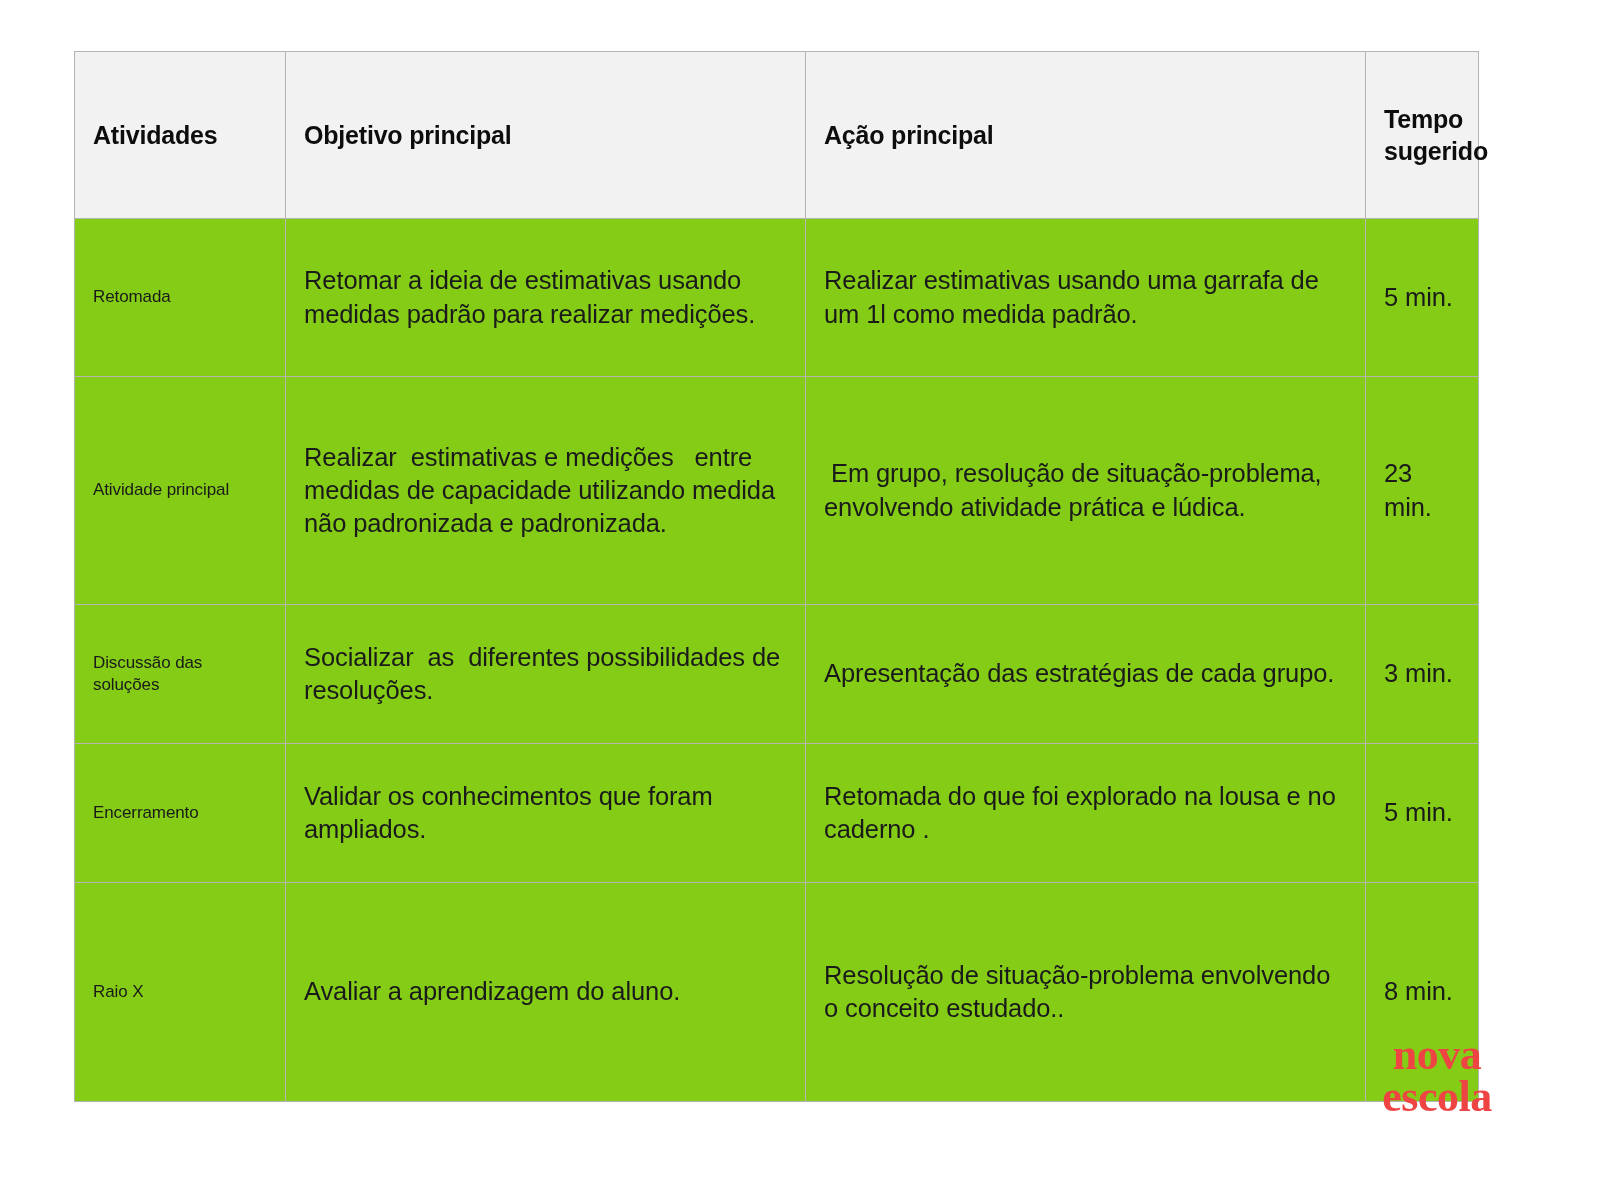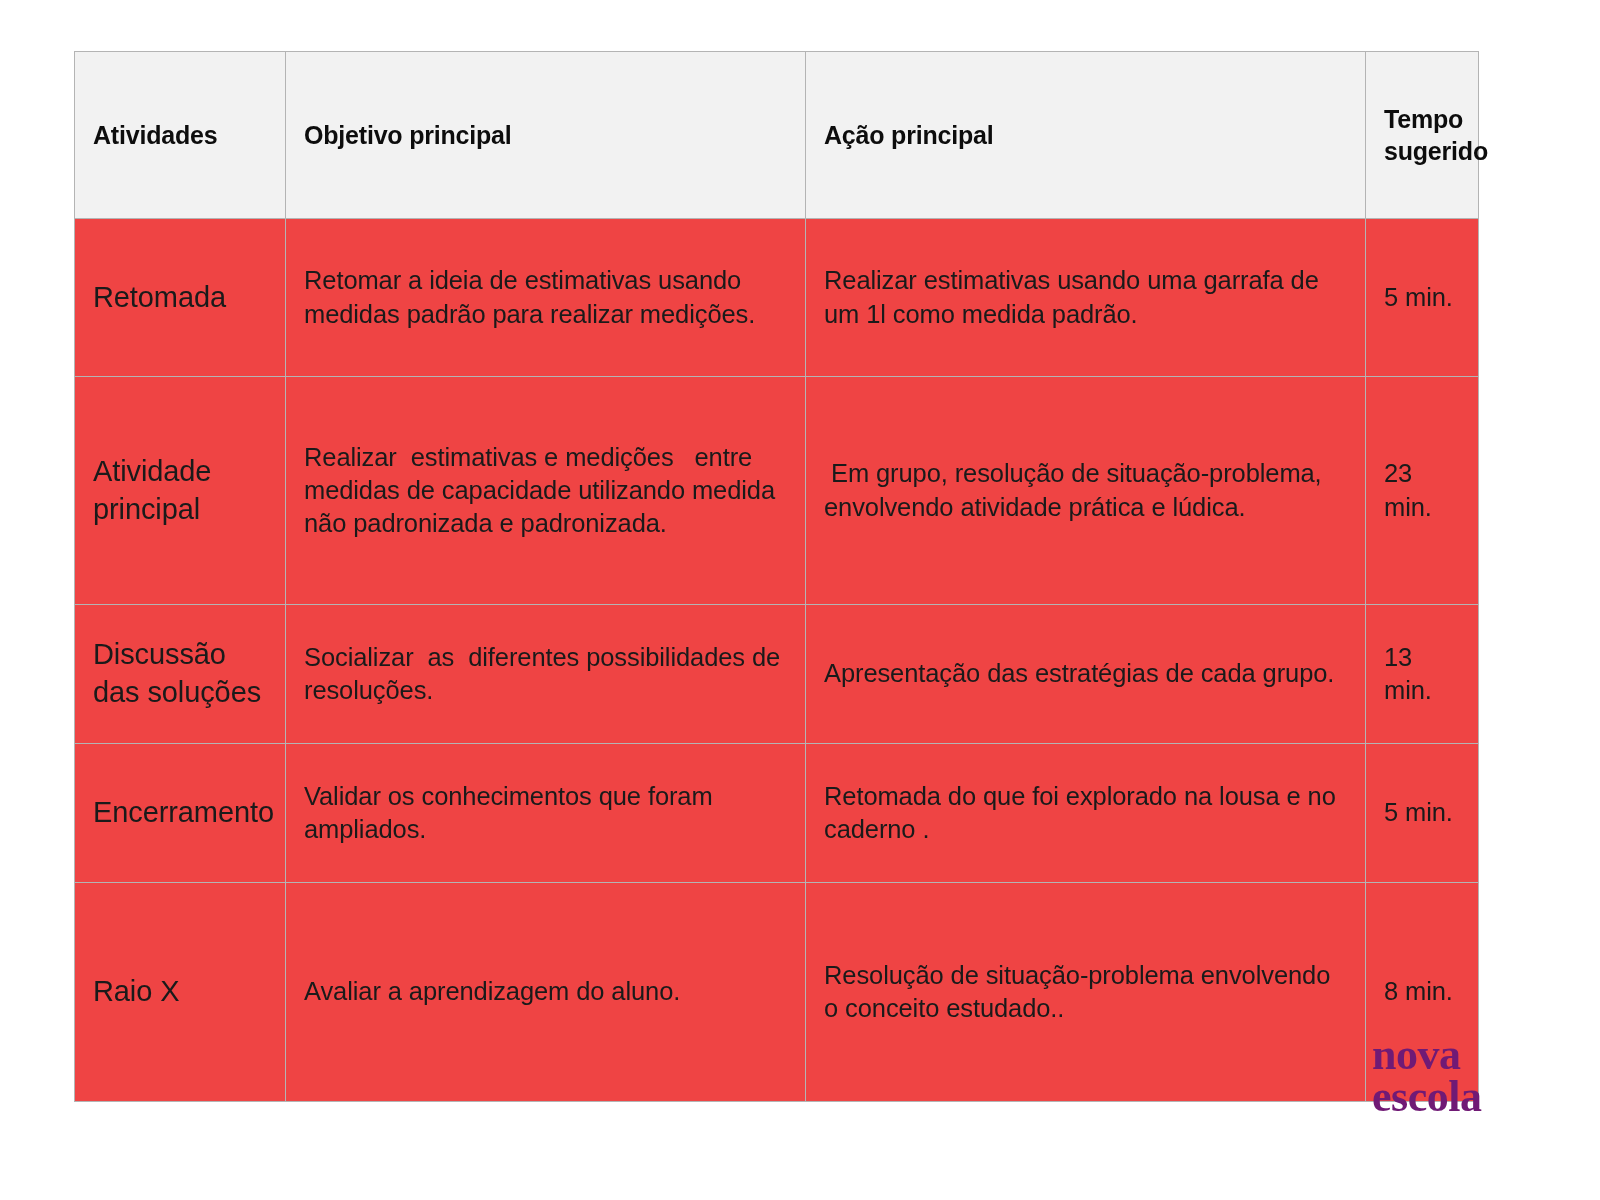--- a/index.html
+++ b/index.html
@@ -24,21 +24,21 @@
     position: absolute;
     left: 74px;
     top: 51px;
     width: 1404px;
   }
 
   table.plan-table {
     border-collapse: collapse;
     table-layout: fixed;
     width: 1404px;
-    background: #ef4444;
+    background: #84cc16;
   }
 
   table.plan-table td,
   table.plan-table th {
     border: 1.5px solid #b4b4b4;
     vertical-align: middle;
     padding: 6px 18px 6px 18px;
     text-align: left;
   }
 
@@ -62,44 +62,44 @@
 
   tbody td {
     font-size: 25.5px;
     color: #1a1a1a;
     line-height: 1.3;
     letter-spacing: -0.1px;
     white-space: pre-wrap;
   }
 
   td.col-atividade {
-    font-size: 29px;
+    font-size: 17px;
   }
 
   td.col-tempo {
     padding-left: 16px;
   }
 
   tr.r1 td { height: 145px; }
   tr.r2 td { height: 215px; }
   tr.r3 td { height: 126px; }
   tr.r4 td { height: 126px; }
   tr.r5 td { height: 206px; }
 
   .logo {
     position: absolute;
     left: 1372px;
     top: 1034px;
     width: 130px;
-    text-align: left;
+    text-align: center;
     font-family: "Liberation Serif", "DejaVu Serif", serif;
     font-weight: bold;
     font-size: 44px;
     line-height: 0.96;
-    color: #701a75;
+    color: #ef4444;
     letter-spacing: -0.5px;
     user-select: none;
   }
   .logo .logo-line {
     display: block;
   }
 </style>
 </head>
 <body>
 
@@ -131,21 +131,21 @@
         <tr class="r2">
           <td class="col-atividade">Atividade principal</td>
           <td class="col-objetivo">Realizar  estimativas e medições   entre medidas de capacidade utilizando medida não padronizada e padronizada.</td>
           <td class="col-acao"> Em grupo, resolução de situação-problema, envolvendo atividade prática e lúdica.</td>
           <td class="col-tempo">23 min.</td>
         </tr>
         <tr class="r3">
           <td class="col-atividade">Discussão das soluções</td>
           <td class="col-objetivo">Socializar  as  diferentes possibilidades de  resoluções.</td>
           <td class="col-acao">Apresentação das estratégias de cada grupo.</td>
-          <td class="col-tempo">13 min.</td>
+          <td class="col-tempo">3 min.</td>
         </tr>
         <tr class="r4">
           <td class="col-atividade">Encerramento</td>
           <td class="col-objetivo">Validar os conhecimentos que foram ampliados.</td>
           <td class="col-acao">Retomada do que foi explorado na lousa e no caderno .</td>
           <td class="col-tempo">5 min.</td>
         </tr>
         <tr class="r5">
           <td class="col-atividade">Raio X</td>
           <td class="col-objetivo">Avaliar a aprendizagem do aluno.</td>

